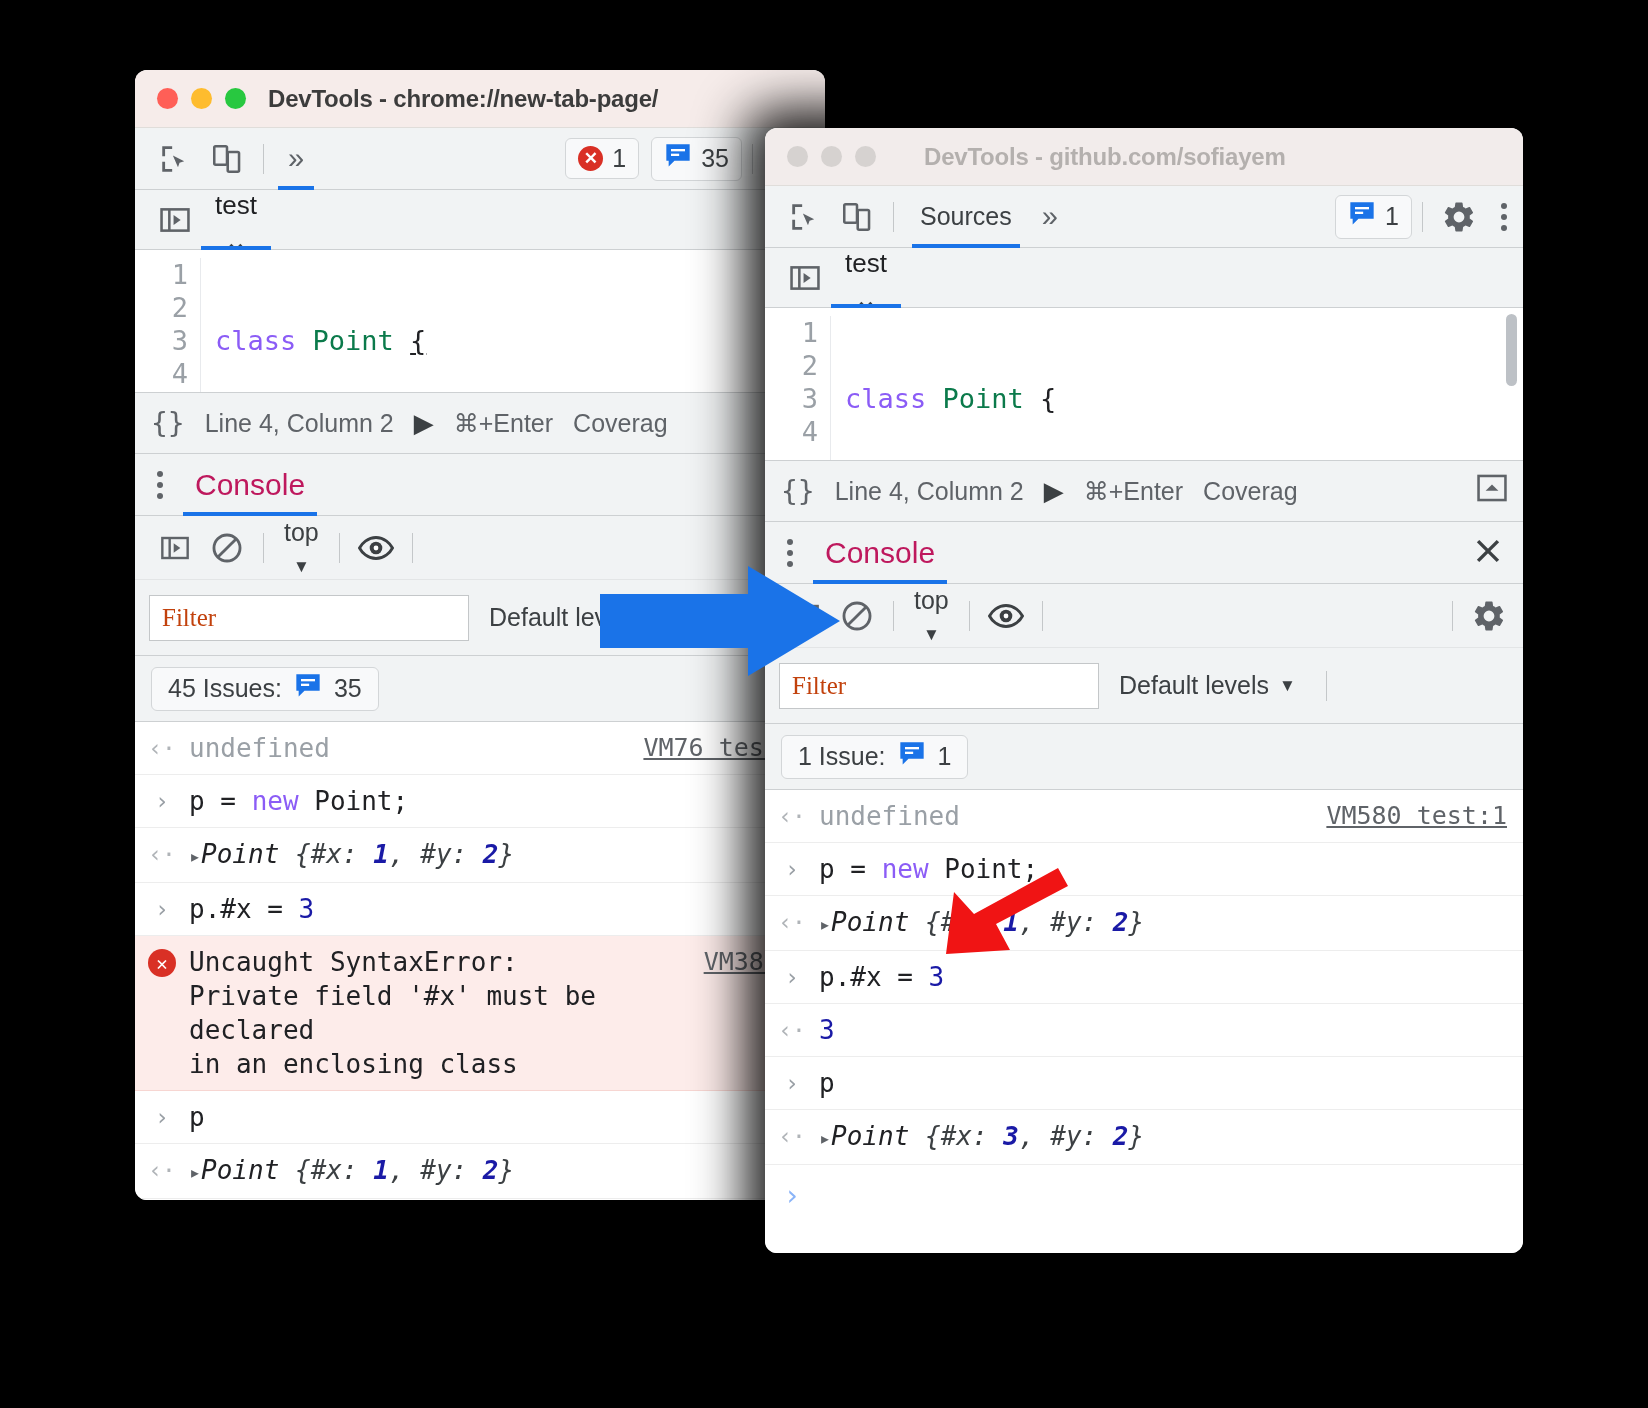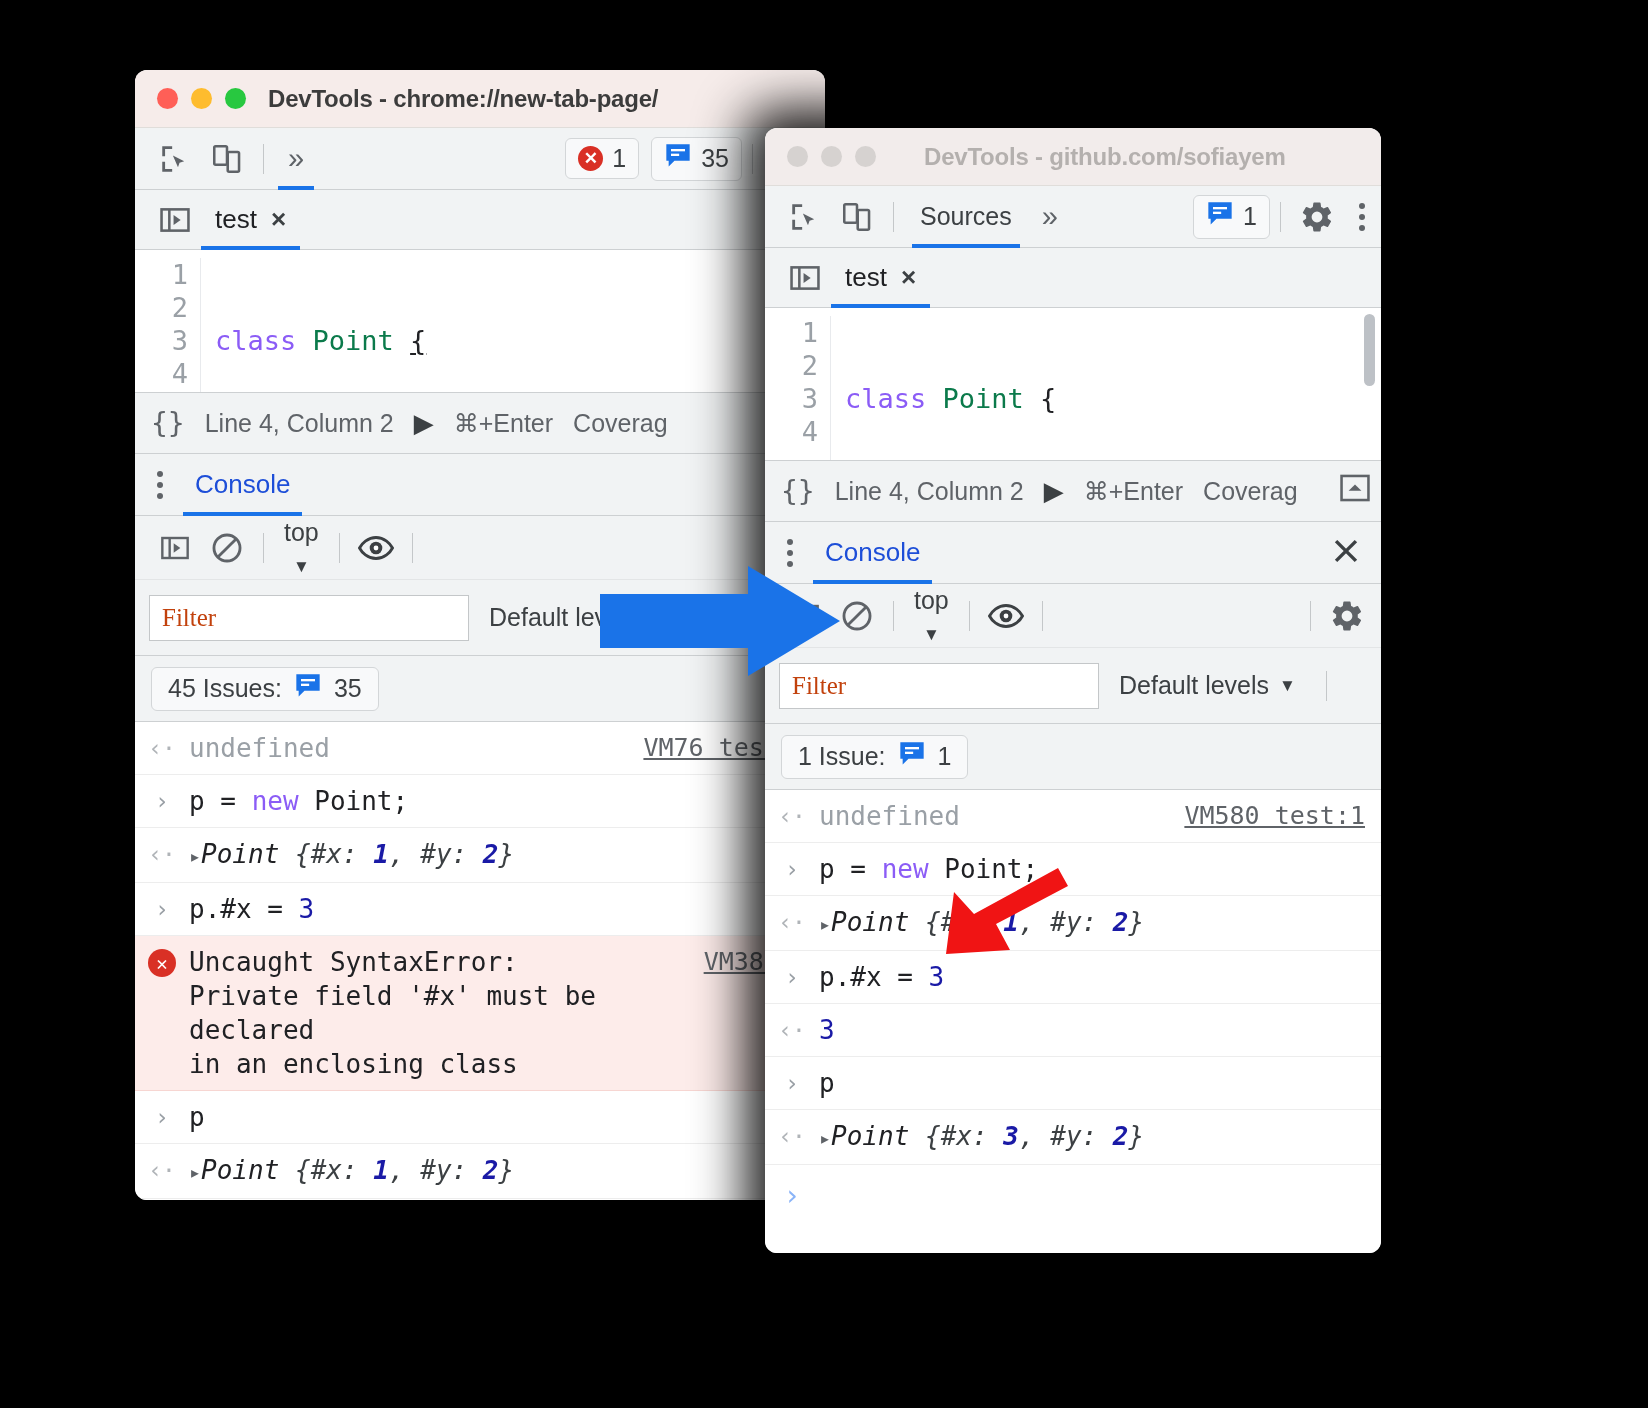--- a/index.html
+++ b/index.html
@@ -103,20 +103,21 @@
     background:#f1f3f4;
     display:flex; align-items:center;
     border-bottom:1px solid #cdd0d2;
     padding-left:14px;
   }
   .file-tab {
     display:flex; align-items:center; gap:14px;
     font-size:26px; color:#202124;
     height:60px; padding:0 14px;
     position:relative;
+    flex-direction:column;
   }
   .file-tab::after {
     content:""; position:absolute; left:0; right:0; bottom:0;
     height:4px; background:#1a73e8;
   }
   .tab-x { font-size:26px; color:#3c4043; font-weight:600; }
 
   
   .editor {
     background:#ffffff;
@@ -171,21 +172,21 @@
     height: 62px; flex:0 0 62px;
     background:#f1f3f4;
     display:flex; align-items:center;
     border-bottom:1px solid #cdd0d2;
     padding-left:16px;
     position:relative;
   }
   .kebab { display:flex;flex-direction:column;gap:5px; padding:8px 16px 8px 6px;}
   .kebab i { width:6px;height:6px;border-radius:50%;background:#5f6368;display:block; }
   .drawer-tab {
-    font-size:26px; color:#1d4ed8;
+    font-size:30px; color:#be185d;
     height:62px; display:flex; align-items:center;
     padding: 0 16px; position:relative;
   }
   .drawer-tab.selected::after {
     content:""; position:absolute;left:4px;right:4px;bottom:0;height:4px;background:#1a73e8;
   }
 
   .console-toolbar {
     height:64px; flex:0 0 64px;
     background:#f1f3f4;
@@ -465,21 +466,21 @@
       </div>
 
       <div class="crow prompt-row">
 
         <div class="body"></div>
       </div>
 
     </div>
   </div>
 
-  <div class="window" id="right-window" style="left:765px; top:128px; width:616px; height:1125px; box-shadow:0 0 50px 20px rgba(0,0,0,0.88);">
+  <div class="window" id="right-window" style="left:765px; top:128px; width:758px; height:1125px; box-shadow:0 0 50px 20px rgba(0,0,0,0.88);">
 
     <div class="titlebar inactive">
       <div class="lights">
         <div class="light l-gray"></div>
         <div class="light l-gray"></div>
         <div class="light l-gray"></div>
       </div>
       <div class="wtitle inactive" style="margin-left:48px;">DevTools - github.com/sofiayem</div>
     </div>
 

